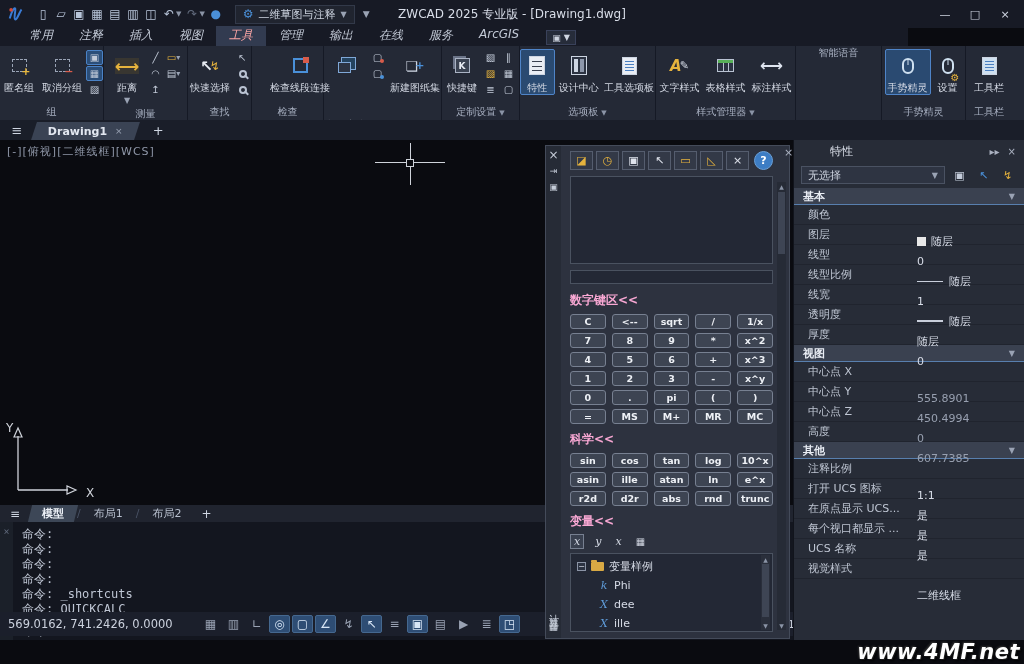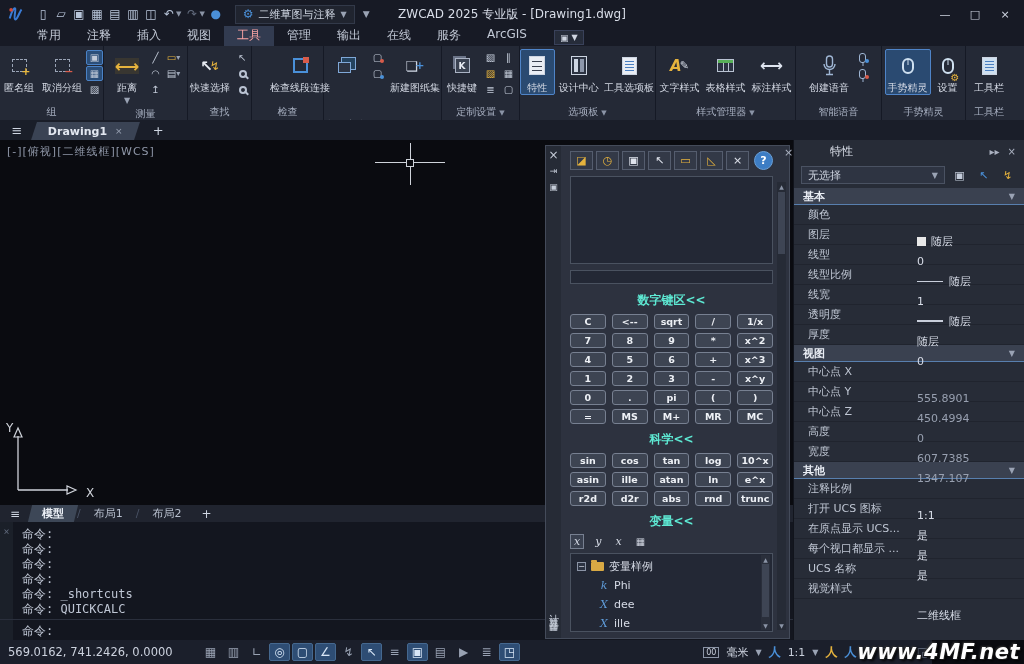--- a/index.html
+++ b/index.html
@@ -18,21 +18,21 @@
   .qico.blue{color:#4a90d9;}
   .qarr{font-size:7px;color:#8b94a6;margin-left:-2px;margin-right:2px;}
   .workspace{display:flex;align-items:center;gap:5px;background:#20242f;border:1px solid #323949;height:19px;padding:0 7px;margin-left:8px;color:#cdd4e0;font-size:11px;}
   .gear{color:#4a90d9;font-size:12px;}
   .caret{font-size:8px;color:#9aa3b4;}
   .ws-extra{color:#9aa3b4;font-size:9px;margin-left:6px;}
   .wintitle{position:absolute;left:50%;transform:translateX(-50%);top:0;height:28px;line-height:28px;color:#d8dde8;font-size:12px;white-space:nowrap;}
   .winctrl{margin-left:auto;display:flex;gap:4px;}
   .wbtn{width:26px;height:20px;display:flex;align-items:center;justify-content:center;color:#cfd5e1;font-size:11px;}
   
-  .menubar{position:absolute;left:0;top:28px;width:1024px;height:18px;background:#171a25;display:flex;align-items:flex-end;padding-left:24px;gap:0;}
+  .menubar{position:absolute;left:0;top:28px;width:908px;height:18px;background:#171a25;display:flex;align-items:flex-end;padding-left:16px;gap:0;font-style:italic;}
   .mtab{padding:1px 13px 2px;font-size:12px;color:#c2c9d6;}
   .mtab.active{background:#323b50;color:#fca5a5;}
   .collapse-box{display:flex;align-items:center;gap:3px;background:#262c3a;border:1px solid #39415a;padding:0 5px;height:15px;margin-left:14px;margin-bottom:1px;color:#cfd5e1;font-size:8px;}
   
   .ribbon{position:absolute;left:0;top:46px;width:1024px;height:74px;background:#242936;display:flex;}
   .rgroup{height:74px;border-right:1px solid #151925;display:flex;flex-direction:column;flex:none;}
   .rbody{flex:1;display:flex;align-items:flex-start;justify-content:center;padding-top:3px;gap:2px;}
   .rfoot{height:15px;font-size:10px;color:#a7afc0;text-align:center;line-height:14px;white-space:nowrap;}
   .rfoot .fa{font-size:7px;color:#8b94a6;margin-left:3px;}
   .bigbtn{display:flex;flex-direction:column;align-items:center;justify-content:flex-start;padding:2px 1px 1px;gap:3px;border:1px solid transparent;border-radius:2px;}
@@ -101,21 +101,21 @@
   .ltab.active span{display:inline-block;transform:skewX(14deg);}
   .lt-sep{color:#4a5366;padding:0 1px;}
   .lt-plus{color:#cfd6e2;padding:0 8px;font-size:12px;}
   
   .cmd{position:absolute;left:0;top:522px;width:1024px;height:118px;background:#13161f;font-family:"DejaVu Sans Mono","Liberation Mono",monospace;}
   .cmd-strip{position:absolute;left:0;top:0;width:13px;height:118px;background:#1b2029;color:#5d6678;font-size:10px;text-align:center;padding-top:4px;}
   .cmd-lines{position:absolute;left:22px;top:5px;color:#bfc6d4;font-size:12px;line-height:15px;white-space:pre;}
   .cmd-sep{position:absolute;left:0;top:97px;width:100%;height:1px;background:#2a2f3c;}
   .cmd-prompt{position:absolute;left:22px;top:101px;color:#bfc6d4;font-size:12px;}
   
-  .statusbar{position:absolute;left:0;top:640px;width:932px;height:24px;background:#1b1f2b;display:flex;align-items:center;font-size:11px;color:#c9cfdb;}
+  .statusbar{position:absolute;left:0;top:612px;width:932px;height:24px;background:#1b1f2b;display:flex;align-items:center;font-size:11px;color:#c9cfdb;}
   .coords{width:200px;padding-left:8px;font-size:11.5px;color:#ccd2de;white-space:nowrap;}
   .toggles{display:flex;gap:2px;}
   .toggle{width:21px;height:18px;display:flex;align-items:center;justify-content:center;border:1px solid transparent;border-radius:2px;color:#99a2b3;font-size:12px;}
   .toggle.on{background:#2e4d74;border-color:#45688f;color:#d8e6f6;}
   .sb-right{margin-left:auto;display:flex;align-items:center;gap:7px;padding-right:4px;}
   .sb-unitbox{font-size:8px;border:1px solid #8b94a6;padding:0 2px;color:#c9cfdb;}
   .sb-person{color:#4a90d9;font-size:12px;font-weight:bold;}
   .sb-person.y{color:#e6b33d;}
   .sb-gear{color:#4a90d9;font-size:12px;}
   .sb-dim{color:#6f7889;font-size:12px;}
@@ -128,21 +128,21 @@
   .cs-prop{font-size:9px;}
   .cs-title{margin-top:auto;writing-mode:vertical-rl;font-size:10px;letter-spacing:3px;color:#c6cdd9;}
   .cs-calcico{font-size:10px;}
   .calc-main{flex:1;position:relative;padding:4px 16px 6px 9px;display:flex;flex-direction:column;}
   .calc-tools{display:flex;gap:3px;margin:1px 0 6px;}
   .tbico{width:23px;height:19px;border:1px solid #555d6e;background:#333947;display:flex;align-items:center;justify-content:center;font-size:11px;color:#dfe3ec;}
   .tbico.yellow{color:#e6b33d;}
   .tbico.help{background:#3d7dc4;border-radius:50%;border-color:#6aa0d8;color:#fff;font-weight:bold;width:19px;margin-left:2px;}
   .calc-hist{height:88px;background:#232835;border:1px solid #4a5260;margin-bottom:6px;}
   .calc-input{height:14px;background:#232835;border:1px solid #4a5260;margin-bottom:8px;}
-  .sect-label{font-size:12px;font-weight:bold;color:#5eead4;margin:0 0 5px;text-align:center;}
+  .sect-label{font-size:12px;font-weight:bold;color:#f9a8d4;margin:0 0 5px;}
   .keygrid{display:grid;grid-template-columns:repeat(5,1fr);gap:4px 6px;margin-bottom:7px;}
   .key{height:15px;background:#3d4452;border:1px solid #778091;border-radius:3px;color:#eef1f6;font-size:9.5px;font-weight:bold;display:flex;align-items:center;justify-content:center;}
   .var-tools{display:flex;align-items:center;gap:8px;margin:1px 0 4px;}
   .vt{font-size:11px;font-style:italic;color:#d5dae5;font-family:"DejaVu Serif","Liberation Serif",serif;padding:0 3px;}
   .vt.sel{border:1px solid #778091;background:#3a4150;}
   .vt.calcico{font-style:normal;font-family:inherit;font-size:10px;}
   .vartree{flex:1;background:#232835;border:1px solid #4a5260;position:relative;overflow:hidden;padding:3px 14px 0 6px;}
   .trow{display:flex;align-items:center;height:19px;gap:5px;font-size:11px;color:#d6dbe6;}
   .texp{width:9px;height:9px;border:1px solid #8b94a6;background:#2c3342;color:#d6dbe6;font-size:8px;line-height:7px;text-align:center;}
   .tfolder{width:13px;height:9px;background:#d8a944;border-radius:1px;position:relative;}
@@ -423,39 +423,20 @@
           <span class="bi">
               <span class="ic-dim">⟷</span>
             </span>
           <span class="bl">标注样式</span>
         </span>
       </div>
       <div class="rfoot"><span>样式管理器</span><span class="fa">▼</span></div>
     </div>
 
     <div class="rgroup" style="width:86px;">
-      <div class="rbody">
-        <span class="bigbtn" style="width:46px;">
-          <span class="bi">
-            <svg width="15" height="22" viewBox="0 0 15 22">
-              <rect x="4.5" y="1" width="6" height="11" rx="3" fill="none" stroke="#9fb6d4" stroke-width="1.4"></rect>
-              <path d="M2 9 a5.5 5.5 0 0 0 11 0 M7.5 15 v4 M4 19.5 h7" fill="none" stroke="#9fb6d4" stroke-width="1.4"></path>
-            </svg>
-          </span>
-          <span class="bl">创建语音</span>
-        </span>
-        <span class="minicol">
-          <span class="mi mi-dotb">
-              <span class="ic-micS"></span>
-            </span>
-          <span class="mi mi-dot">
-              <span class="ic-micS"></span>
-            </span>
-        </span>
-      </div>
       <div class="rfoot"><span>智能语音</span></div>
     </div>
 
     <div class="rgroup" style="width:84px;">
       <div class="rbody">
         <span class="bigbtn hl" style="width:46px;">
           <span class="bi">
               <span class="ic-mouse"></span>
             </span>
           <span class="bl">手势精灵</span>
@@ -763,26 +744,20 @@
           <span class="p-value dim">
             <span>0</span>
           </span>
         </div>
         <div class="p-row">
           <span class="p-label">高度</span>
           <span class="p-value dim">
             <span>607.7385</span>
           </span>
         </div>
-        <div class="p-row">
-          <span class="p-label">宽度</span>
-          <span class="p-value dim">
-            <span>1347.107</span>
-          </span>
-        </div>
         <div class="p-section-h">
           <span>其他</span>
           <span class="caret">▼</span>
         </div>
         <div class="p-row">
           <span class="p-label">注释比例</span>
           <span class="p-value">
             <span>1:1</span>
           </span>
         </div>

